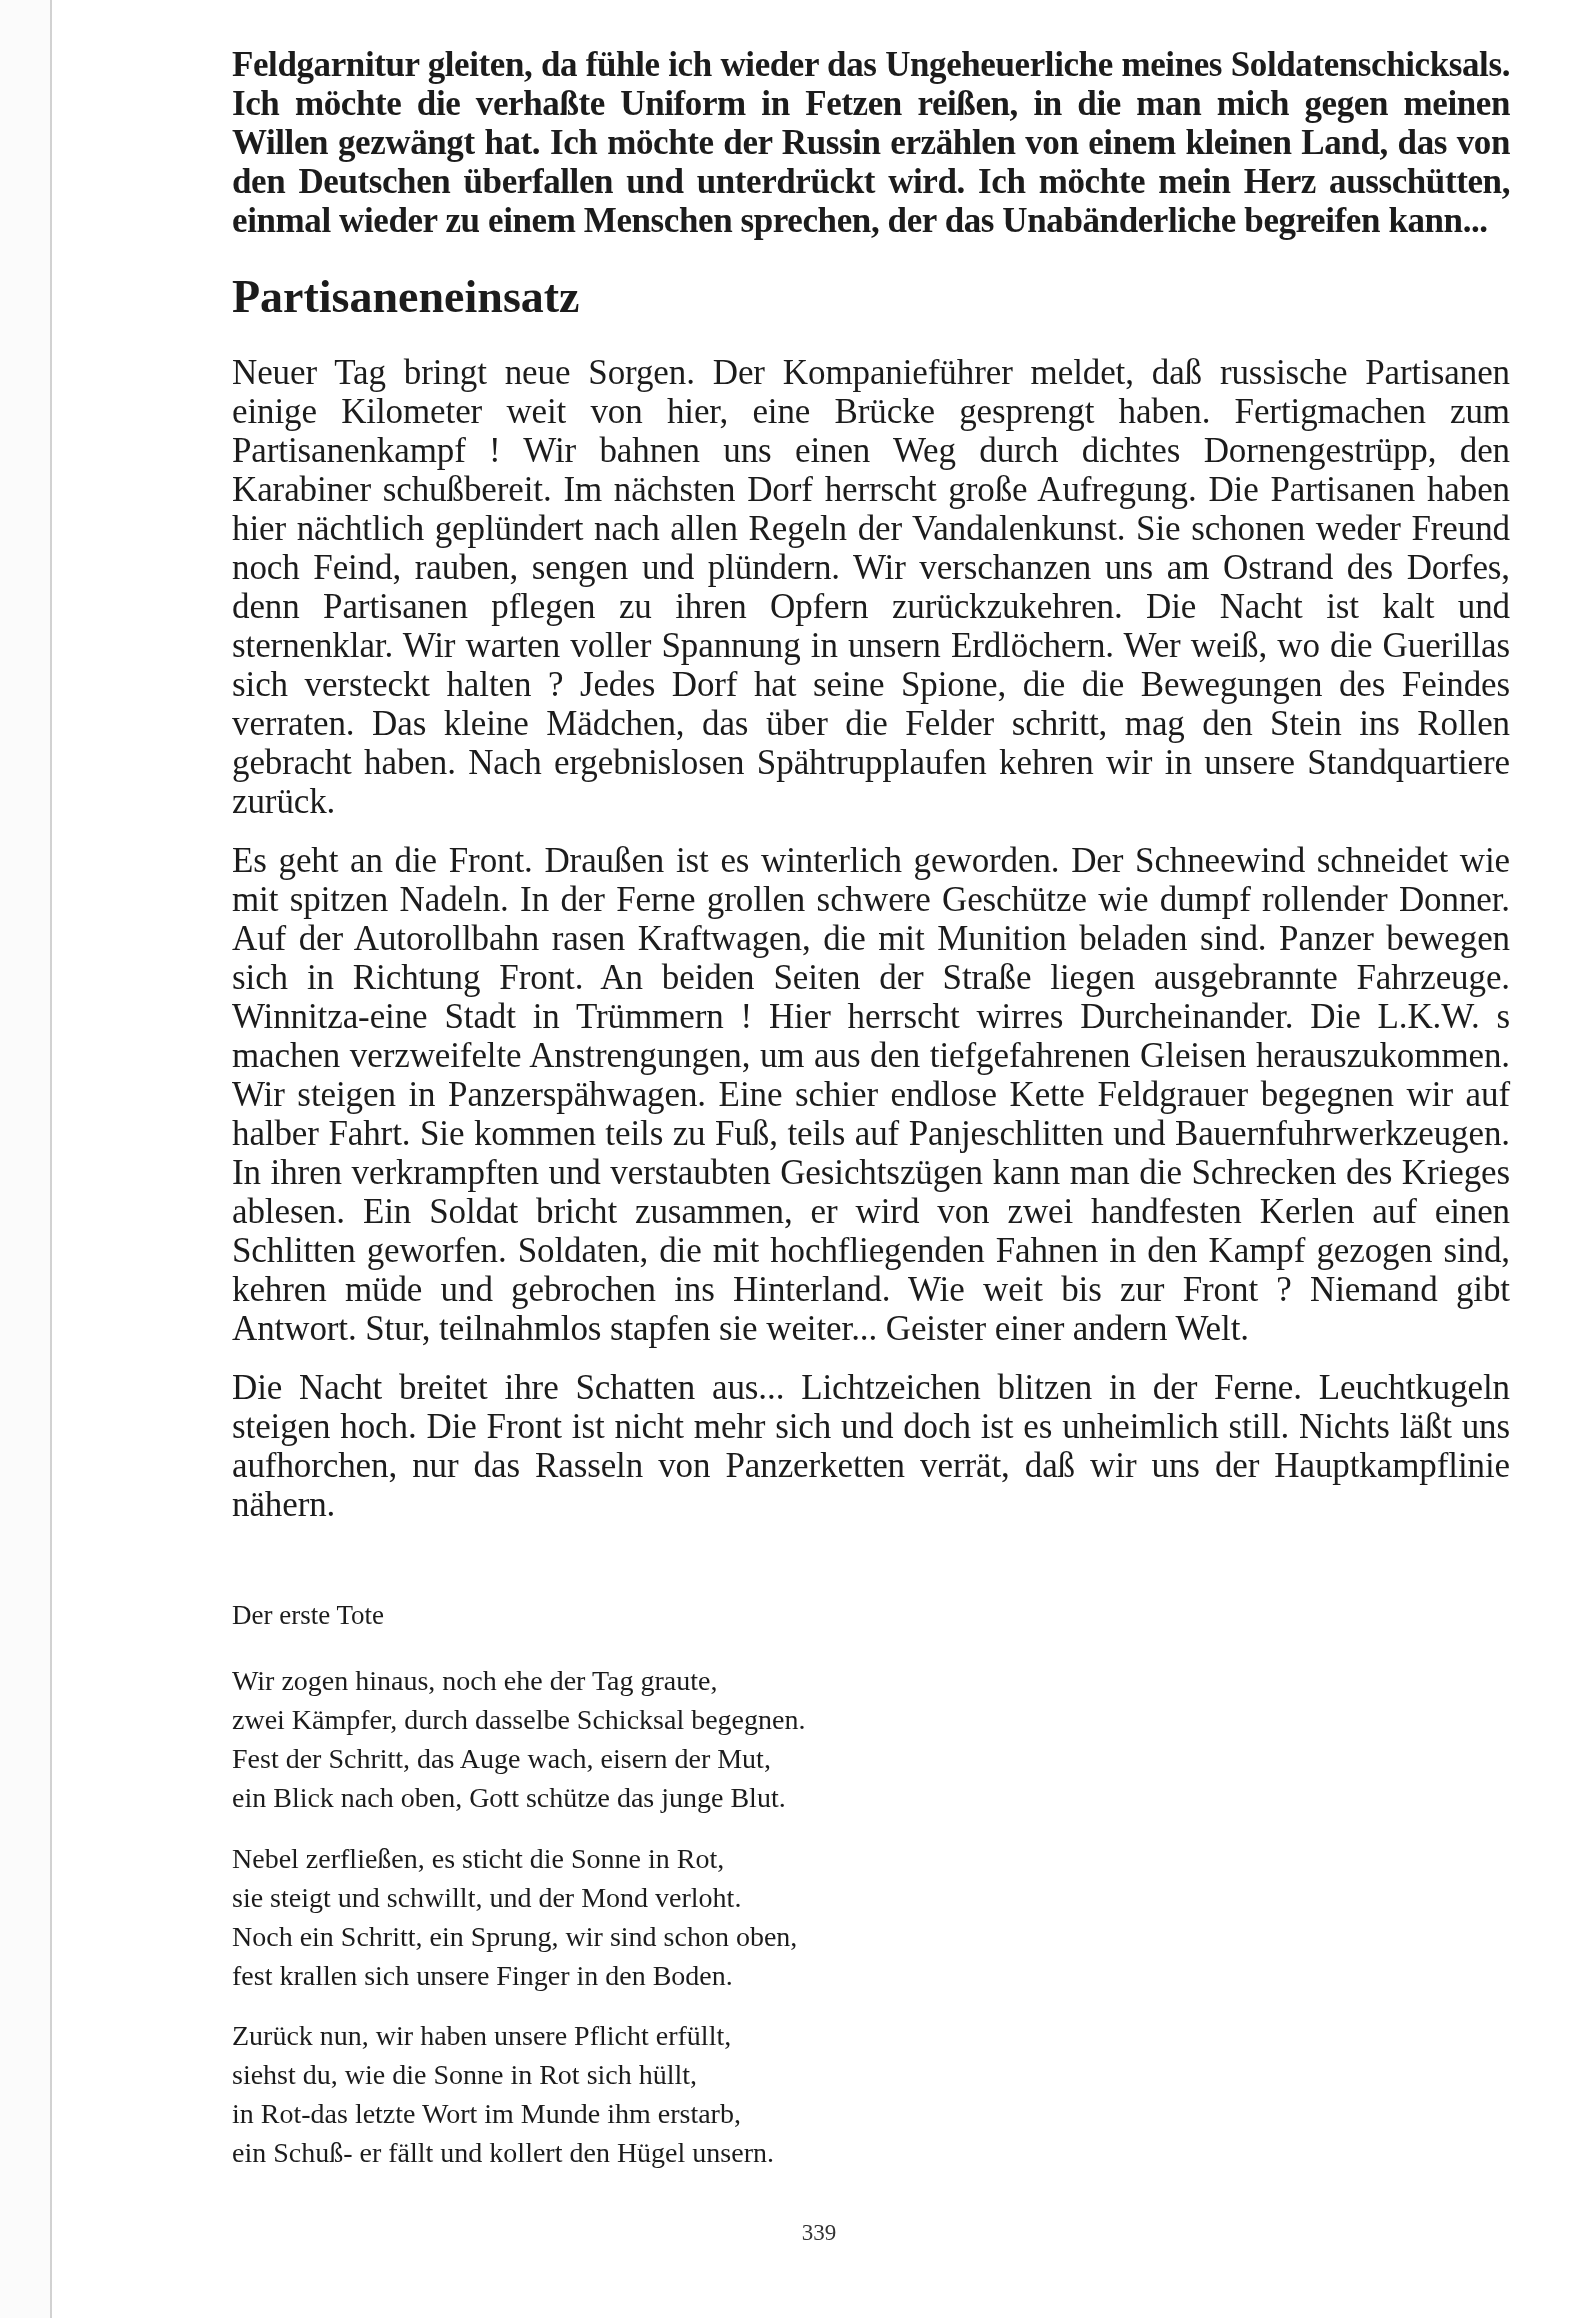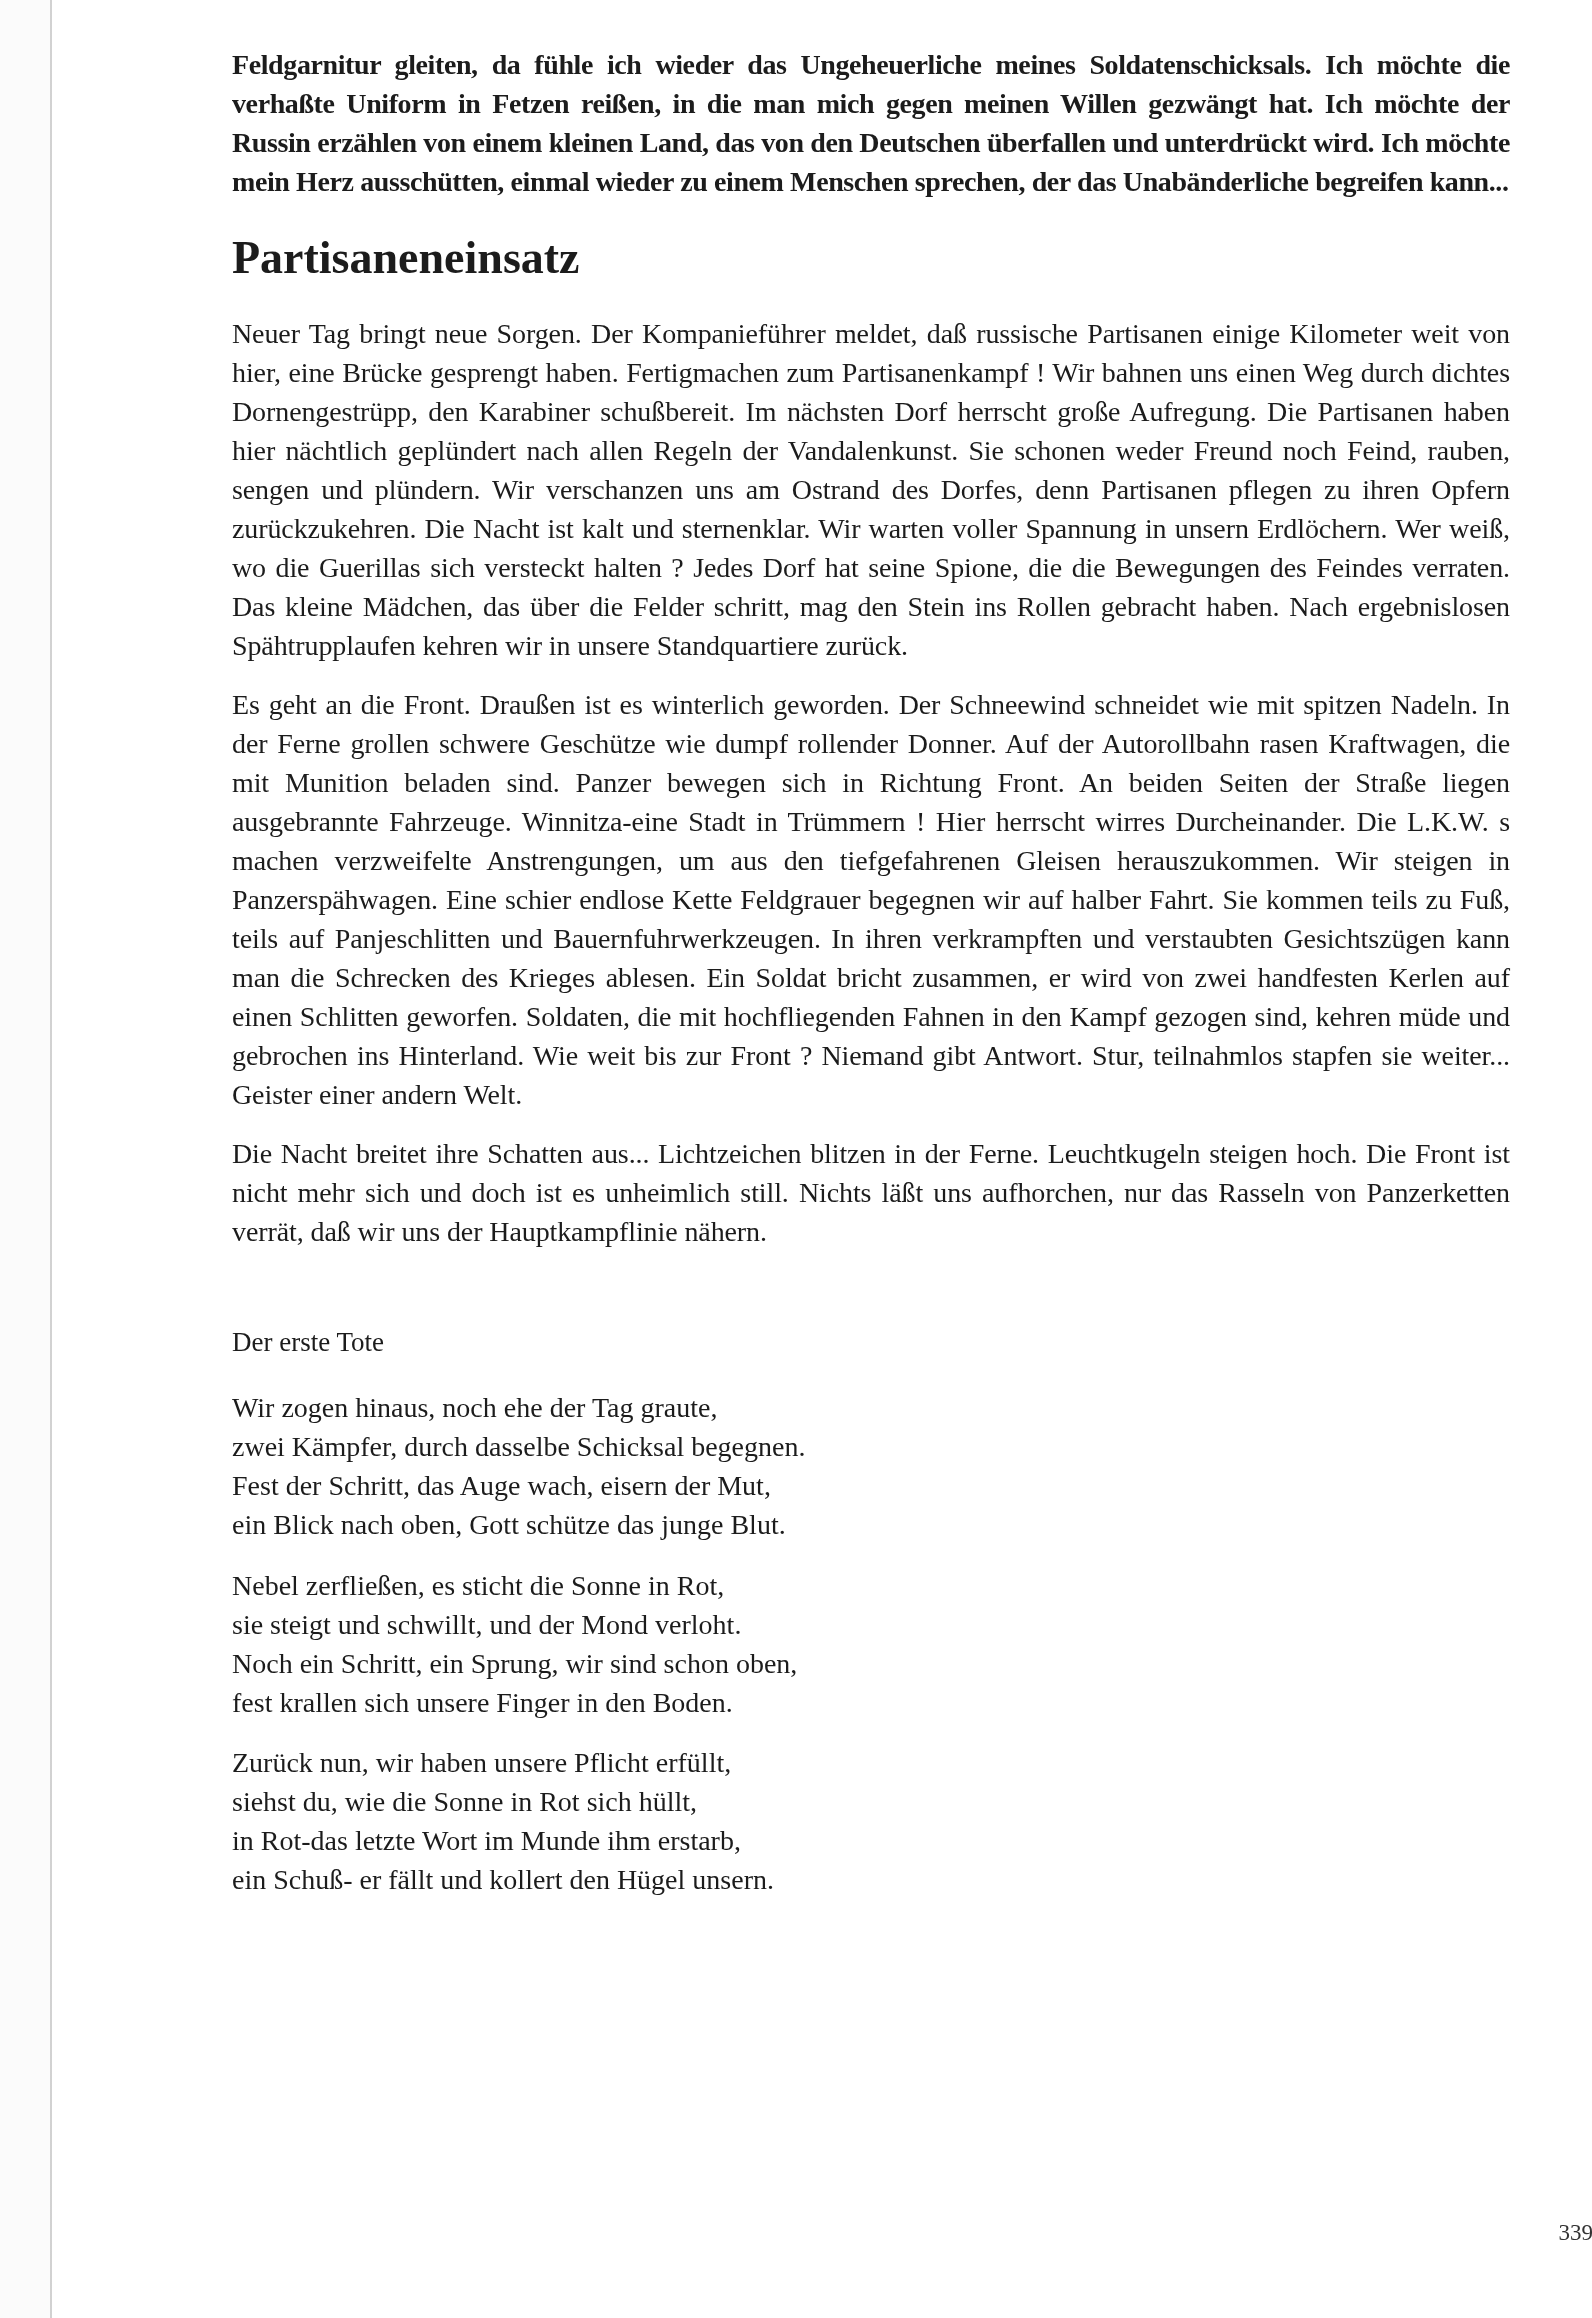--- a/index.html
+++ b/index.html
@@ -24,21 +24,21 @@
     width: 50px; height: 2319px;
     background: #fbfbfb;
   }
   .page {
     position: absolute;
     left: 232px;
     top: 45px;
     width: 1278px;
   }
   .para {
-    font-size: 28px;
+    font-size: 35px;
     line-height: 39px;
     text-align: justify;
     margin: 0;
     letter-spacing: -0.1px;
   }
   .para.bold { font-weight: bold; letter-spacing: -0.4px; }
   .heading {
     font-size: 46px;
     line-height: 55px;
     font-weight: bold;
@@ -54,21 +54,21 @@
   .stanza {
     font-size: 28px;
     line-height: 39px;
     margin: 0 0 21.6px 0;
   }
   .stanza .line { display: block; white-space: nowrap; }
   .page-number {
     position: absolute;
     left: 0; right: 0;
     top: 2220px;
-    text-align: right;
+    text-align: center;
     font-size: 23px;
     color: #333;
     padding-left: 45px;
   }
 </style>
 </head>
 <body>
 
 <div class="gutter-shade"></div>
 <div class="gutter-line"></div>

